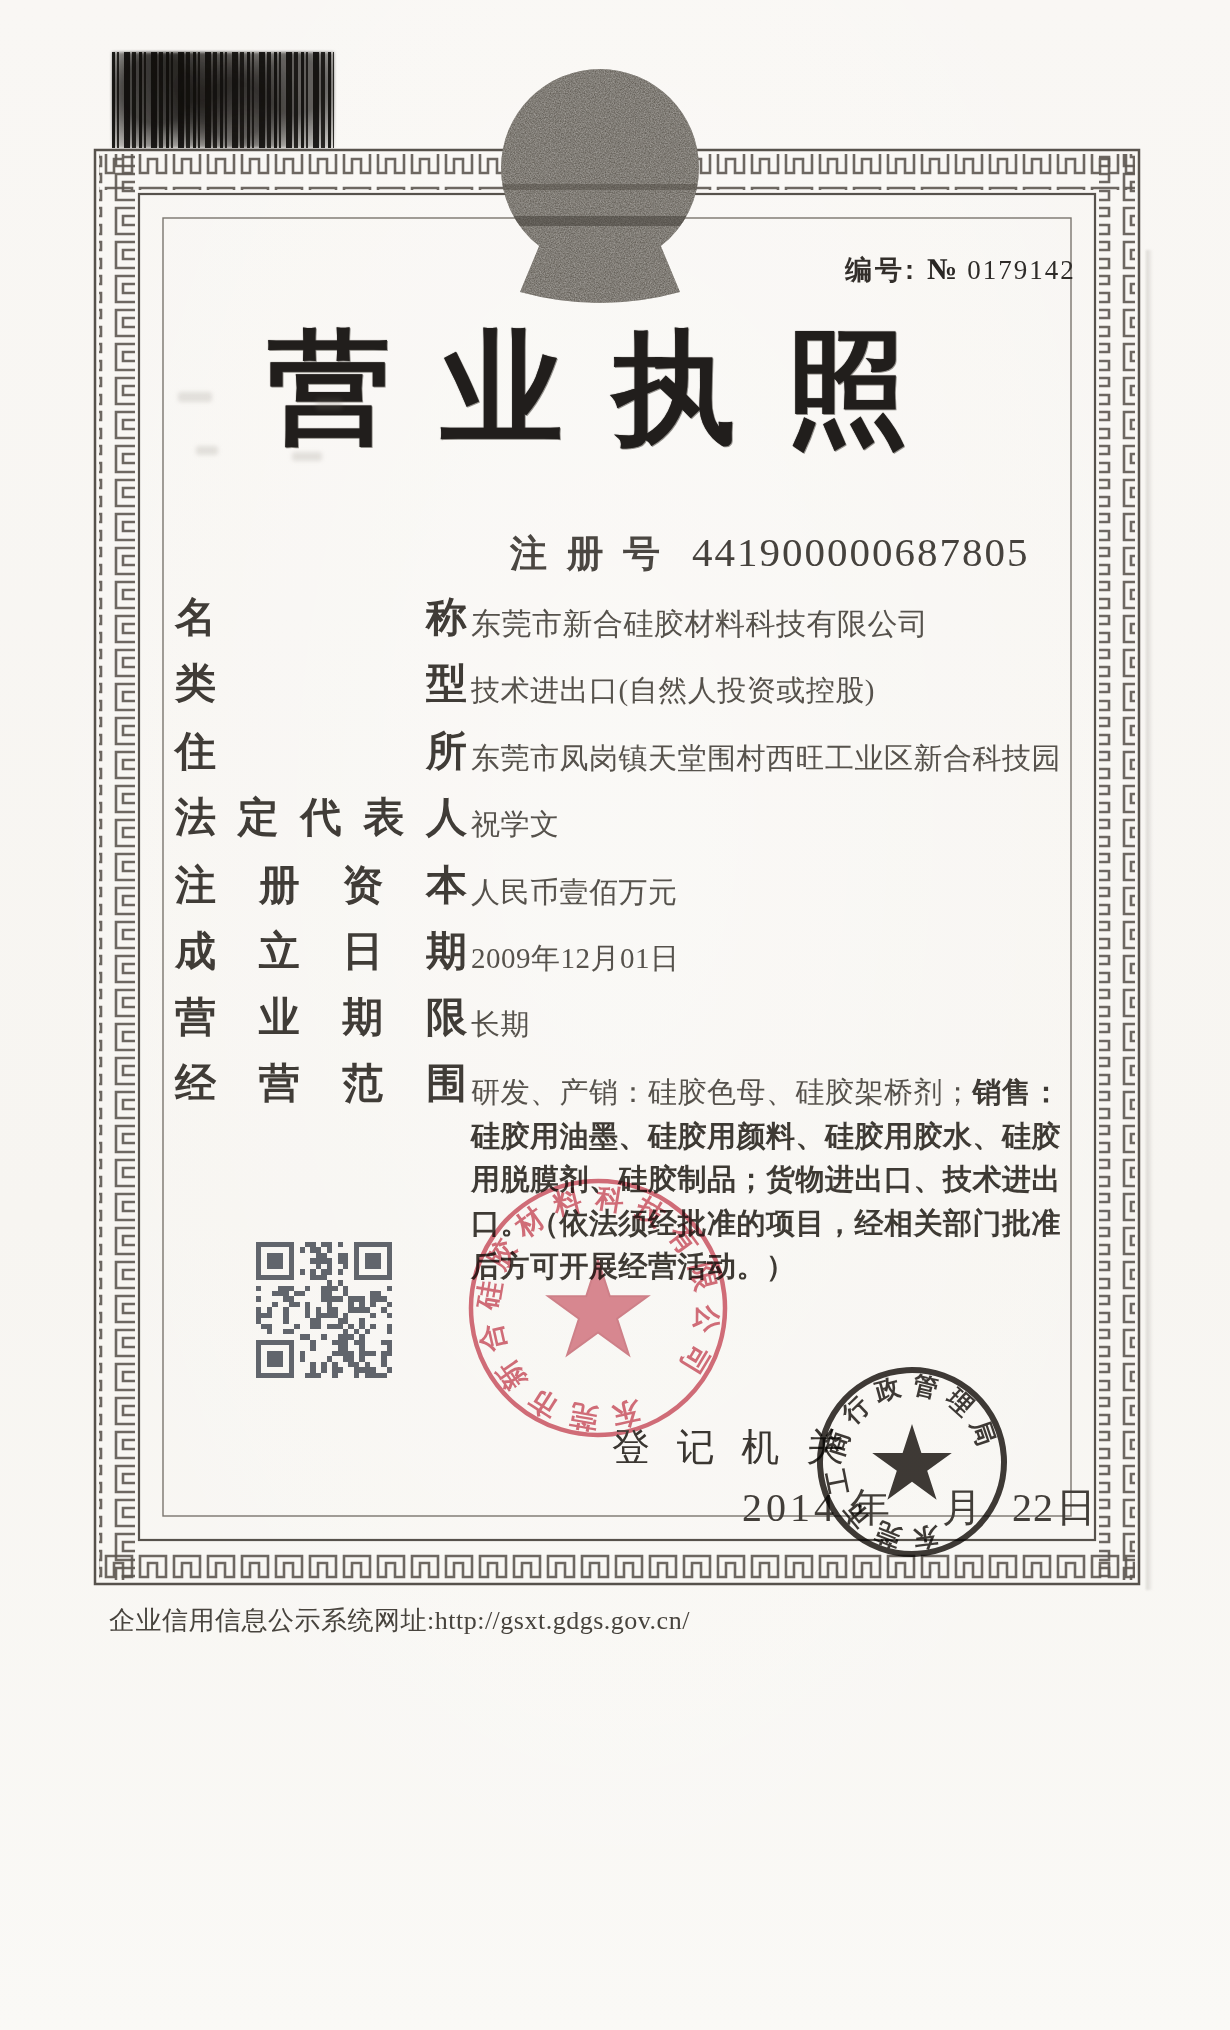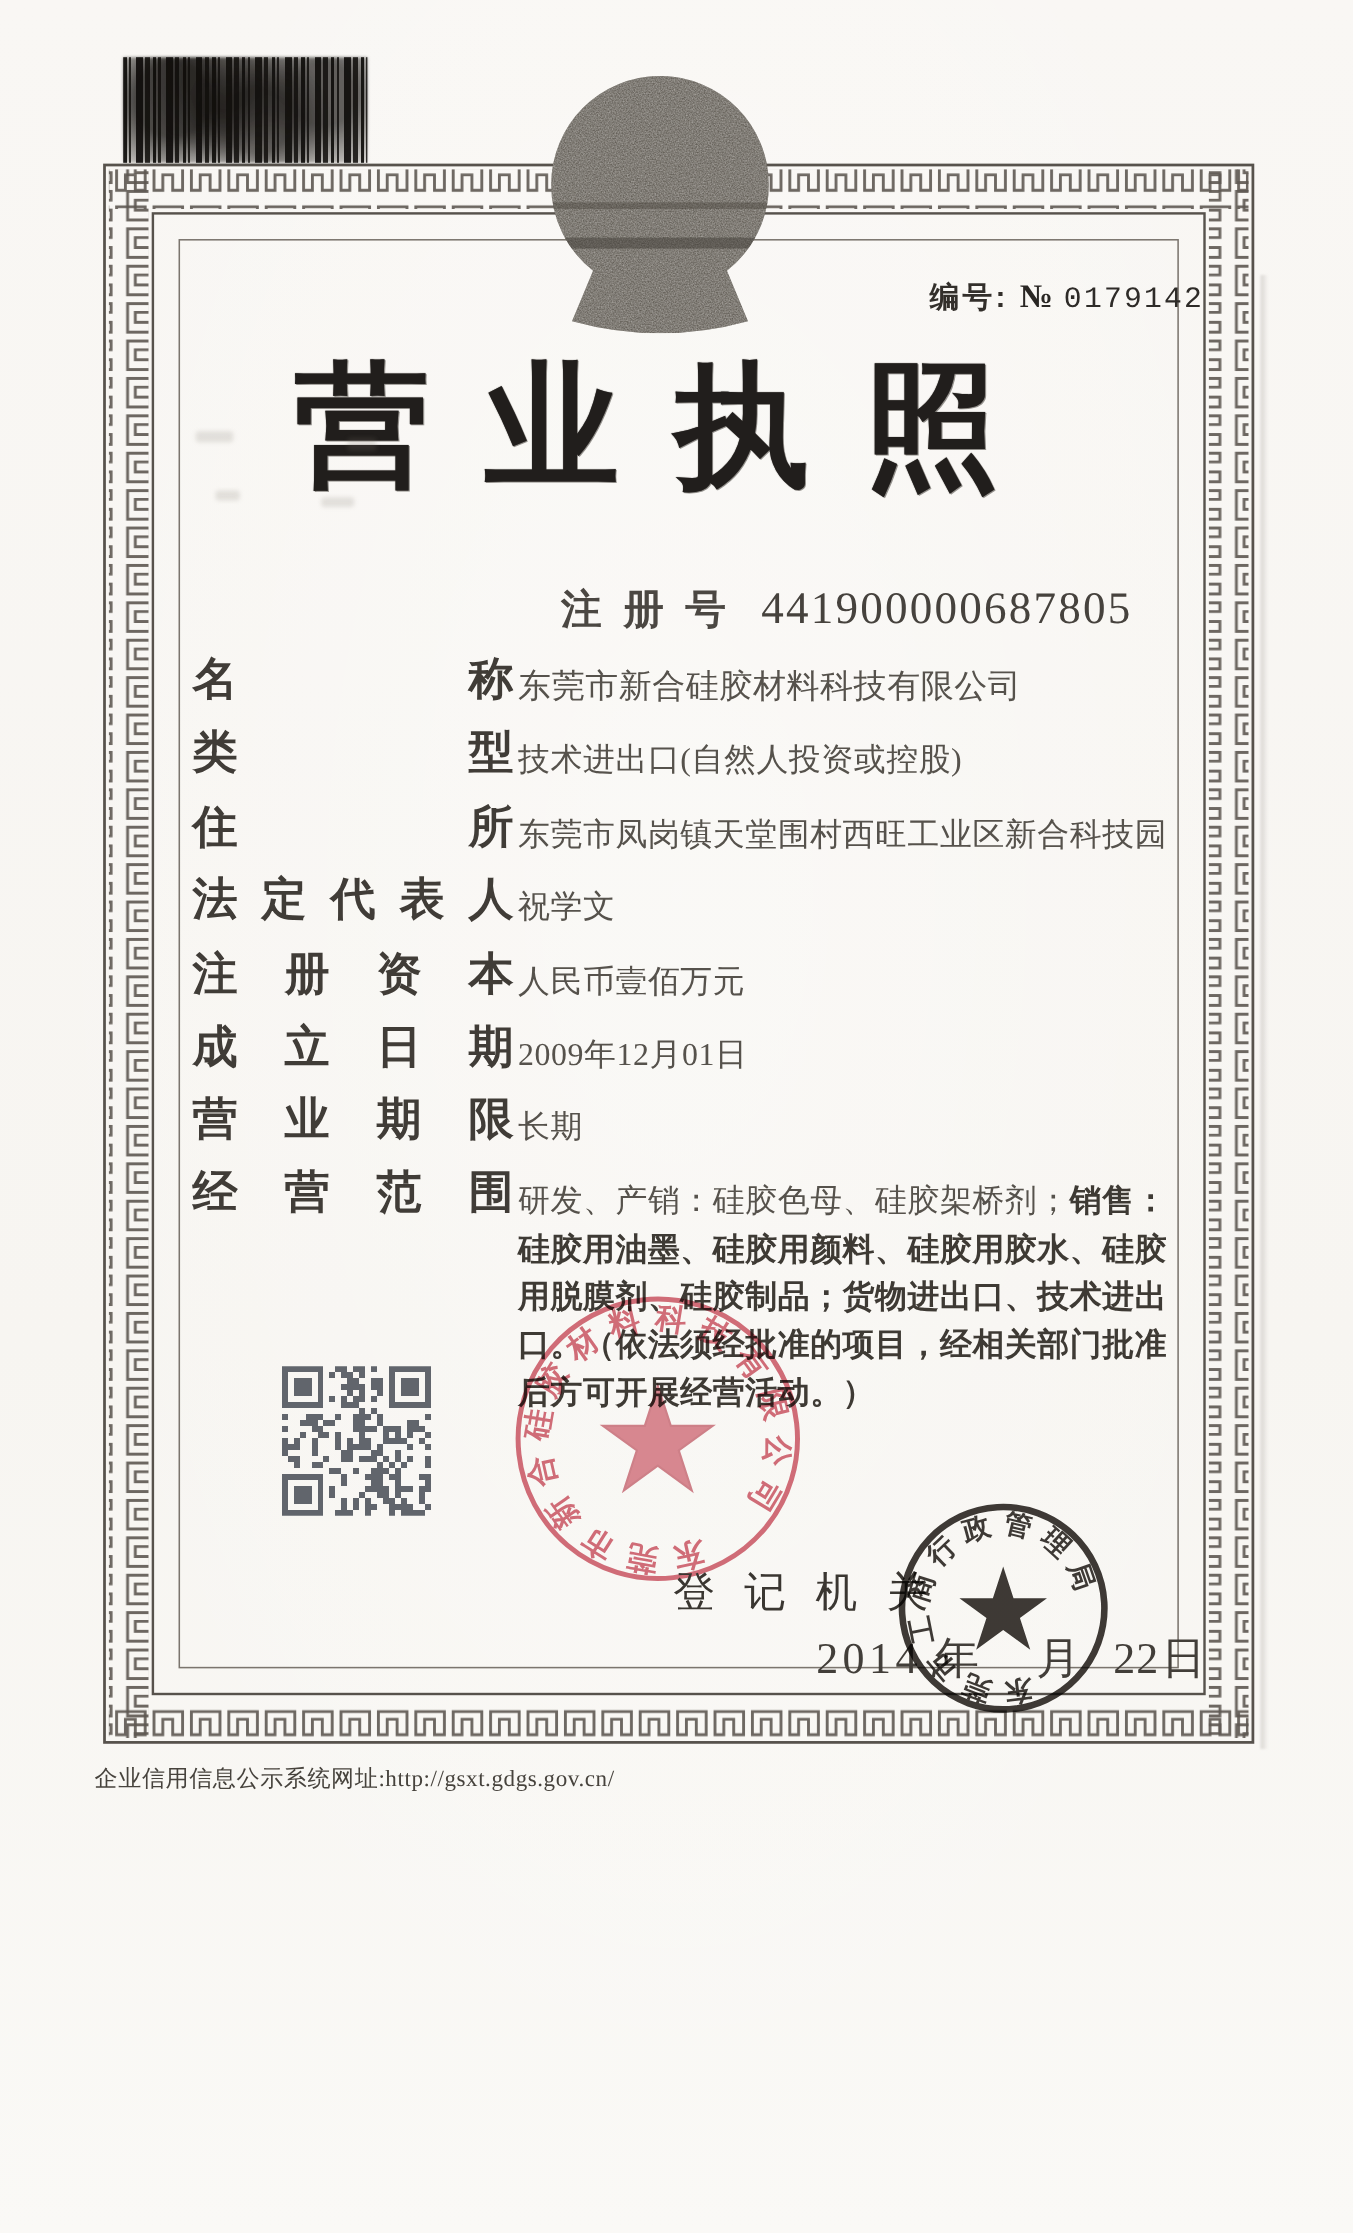--- a/index.html
+++ b/index.html
@@ -42,21 +42,21 @@
 
   
   .frame{left:0;top:0;width:1230px;height:2030px;pointer-events:none;}
 
   
   .serial{left:845px;top:252px;width:280px;display:flex;align-items:baseline;gap:10px;}
   .serial .lab{font-size:27px;letter-spacing:3px;color:#332f2b;font-weight:600;
     font-family:"Liberation Sans","DejaVu Sans",sans-serif;}
   .serial .no{font-size:30px;font-weight:800;color:#2a2724;}
   .serial .digits{font-size:27px;letter-spacing:2px;color:#2e2b28;
-    font-family:Liberation Mono, monospace;}
+    font-family:Liberation Serif, serif;}
 
   
   .title{
     left:268px;top:322px;width:640px;
     font-size:122px;font-weight:900;color:#211e1c;
     text-align:justify;text-align-last:justify;text-justify:inter-character;
     line-height:1.1;
     text-shadow:0 0 1px #3a3633, 1px 1px 0 rgba(60,55,50,.5);
   }
 
@@ -93,21 +93,21 @@
   }
   .dateline{left:742px;top:1480px;font-size:40px;color:#423e39;white-space:nowrap;}
   .dateline span{display:inline-block;}
   .dl-year{letter-spacing:4px;}
   .dl-yu{margin-left:12px;}
   .dl-mu{margin-left:52px;}
   .dl-day{margin-left:30px;letter-spacing:1px;}
   .dl-du{margin-left:2px;}
 
   
-  .footL{left:86px;top:1603px;font-size:21px;color:#47433d;letter-spacing:.5px;}
+  .footL{left:109px;top:1603px;font-size:26px;color:#47433d;letter-spacing:.5px;}
   .footR{left:688px;top:1601px;font-size:22.5px;font-weight:600;color:#3b3731;letter-spacing:1px;}
 
   
   .smudge{background:rgba(120,114,108,.18);filter:blur(2px);border-radius:3px;}
   .edge{
     left:1146px;top:250px;width:7px;height:1340px;
     background:linear-gradient(to right, rgba(110,104,98,.22), rgba(110,104,98,0));
     filter:blur(1px);
   }
 </style>

